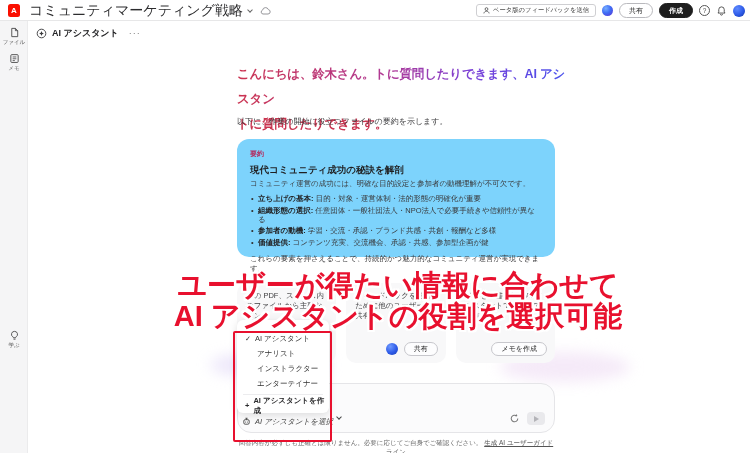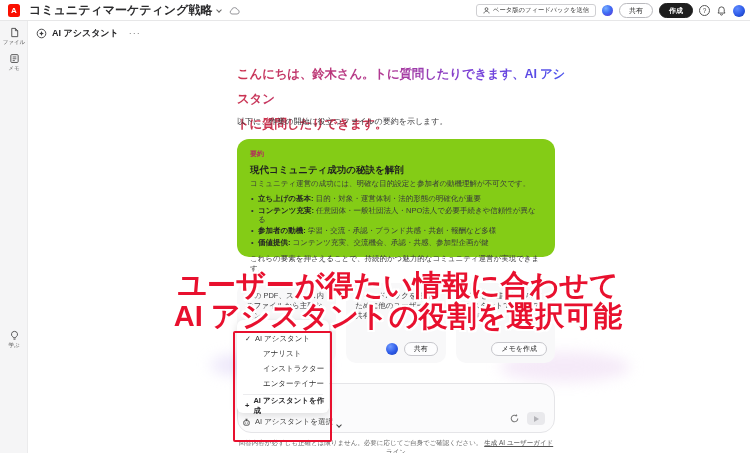--- a/index.html
+++ b/index.html
@@ -6,21 +6,21 @@
   html,body { width:750px; height:453px; }
   body { position:relative; overflow:hidden; background:#fff;
          font-family:"Liberation Sans","DejaVu Sans",sans-serif; color:#222; }
 
   
   .topbar { position:absolute; left:0; top:0; width:750px; height:21px; background:#fff;
             border-bottom:1px solid #e7e7e8; display:flex; align-items:center; z-index:40; }
   .pdf-badge { position:absolute; left:8px; top:4px; width:12px; height:13px; background:#FA0F00;
                border-radius:2.5px; color:#fff; font-size:8px; font-weight:800; text-align:center; line-height:13px; }
   .doc-title-wrap { position:absolute; left:29px; top:0; height:21px; display:flex; align-items:center; gap:5px; cursor:pointer; }
-  .doc-title { font-size:12px; font-weight:700; color:#2c2c2e; }
+  .doc-title { font-size:14px; font-weight:400; color:#2c2c2e; }
   .chev { display:inline-block; width:4px; height:4px; border-right:1.1px solid #666;
           border-bottom:1.1px solid #666; transform:rotate(45deg); margin-top:-2px; }
   .cloud-ic { margin-left:3px; display:flex; }
   .tb-right { position:absolute; right:5px; top:0; height:21px; display:flex; align-items:center; gap:6px; }
   .feedback-btn { display:flex; align-items:center; gap:3px; height:13px; padding:0 6px;
                   border:1px solid #cfcfd2; border-radius:3px; background:#fff; font-size:6.3px; color:#333; cursor:pointer; }
   .sphere { width:11px; height:11px; border-radius:50%;
             background:radial-gradient(circle at 35% 30%, #7ab0ff 0%, #3f6ef5 45%, #5b2ed1 100%); }
   .pill-btn { height:15px; padding:0 9px; border-radius:8px; border:1px solid #b9b9bd; background:#fff;
               font-size:7px; color:#222; display:flex; align-items:center; cursor:pointer; }
@@ -45,21 +45,21 @@
   .overflow { font-size:9px; color:#777; letter-spacing:1px; margin-left:5px; cursor:pointer; }
 
   
   .col { position:absolute; left:237px; width:318px; }
   .greeting { top:62px; width:336px; font-weight:700; font-size:12.5px; line-height:25px; letter-spacing:-0.2px; }
   .greeting .g1 { display:block; background:linear-gradient(90deg,#cb3350 0%,#b03a96 45%,#7b42d8 70%,#4350ee 100%);
                   -webkit-background-clip:text; background-clip:text; color:transparent; }
   .greeting .g2 { display:block; color:#c9344f; }
   .greet-sub { top:116px; font-size:8px; color:#3a3a3c; }
 
-  .summary-card { top:139px; height:118px; background:#84cc16; border-radius:12px; padding:10px 13px; }
+  .summary-card { top:139px; height:118px; background:#7dd3fc; border-radius:12px; padding:10px 13px; }
   .sc-label { font-size:7px; font-weight:700; color:#B42A5E; }
   .sc-title { margin-top:5px; font-size:9.5px; font-weight:700; color:#1f1f21; }
   .sc-intro { margin-top:2px; font-size:7.5px; color:#39393b; }
   .sc-bullets { margin-top:5px; list-style:none; }
   .sc-bullets li { font-size:7.5px; line-height:9px; margin:2.5px 0 2.5px 8px; color:#39393b; position:relative; }
   .sc-bullets li::before { content:"•"; position:absolute; left:-7px; color:#333; }
   .sc-bullets .lead { font-weight:700; color:#232325; }
   .sc-outro { margin-top:7px; font-size:7.5px; color:#39393b; }
 
   .glow { position:absolute; z-index:0; filter:blur(7px); }
@@ -84,25 +84,25 @@
 
   .disclaimer { top:439px; width:318px; text-align:center; font-size:6.5px; color:#666; }
   .disclaimer a { color:#555; text-decoration:underline; cursor:pointer; }
 
   
   .menu-panel { position:absolute; left:237px; top:320px; width:92px; height:93px; background:#fff;
                 border-radius:6px; box-shadow:0 2px 8px rgba(0,0,0,.13); z-index:10; padding-top:11px; }
   .menu-item { height:15px; display:flex; align-items:center; gap:4px; padding-left:8px;
                font-size:7.5px; color:#333; cursor:pointer; }
   .menu-item .check { font-size:7px; color:#333; }
-  .menu-item.plain { padding-left:26px; }
+  .menu-item.plain { padding-left:20px; }
   .menu-div { border-top:1px solid #ececee; margin:3px 6px; }
   .menu-item.create { padding-left:8px; font-weight:600; color:#2b2b2d; }
-  .trigger { position:absolute; left:242px; top:417px; display:flex; align-items:flex-end; gap:4px;
-             font-size:7.5px; color:#444; z-index:11; cursor:pointer; }
+  .trigger { position:absolute; left:242px; top:417px; display:flex; align-items:flex-start; gap:4px;
+             font-size:7.5px; color:#444; z-index:11; cursor:pointer;font-style:italic; }
   .trigger .chev { border-color:#444; }
 
   
   .red-rect { position:absolute; left:233px; top:331px; width:99px; height:111px;
               border:2.5px solid #E8102E; border-radius:2px; z-index:30; pointer-events:none; }
   .annotation { position:absolute; left:60px; width:676px; top:249px; text-align:center; z-index:25;
                 font-weight:900; font-size:29px; line-height:30.5px; color:#E8102E; letter-spacing:0;
                 text-shadow:-2px -2px 0 #fff, 2px -2px 0 #fff, -2px 2px 0 #fff, 2px 2px 0 #fff,
                             -2px 0 0 #fff, 2px 0 0 #fff, 0 -2px 0 #fff, 0 2px 0 #fff; pointer-events:none;margin-top:21px; }
 
@@ -196,21 +196,21 @@
 <div class="col summary-card" style="position:absolute;">
   <div class="sc-label">要約</div>
   <div class="sc-title">現代コミュニティ成功の秘訣を解剖</div>
   <div class="sc-intro">コミュニティ運営の成功には、明確な目的設定と参加者の動機理解が不可欠です。</div>
   <ul class="sc-bullets">
     <li>
       <span class="lead">立ち上げの基本:</span>
       <span>目的・対象・運営体制・法的形態の明確化が重要</span>
     </li>
     <li>
-      <span class="lead">コンテンツ充実:</span>
+      <span class="lead">組織形態の選択:</span>
       <span>任意団体・一般社団法人・NPO法人で必要手続きや信頼性が異なる</span>
     </li>
     <li>
       <span class="lead">参加者の動機:</span>
       <span>学習・交流・承認・ブランド共感・共創・報酬など多様</span>
     </li>
     <li>
       <span class="lead">価値提供:</span>
       <span>コンテンツ充実、交流機会、承認・共感、参加型企画が鍵</span>
     </li>

